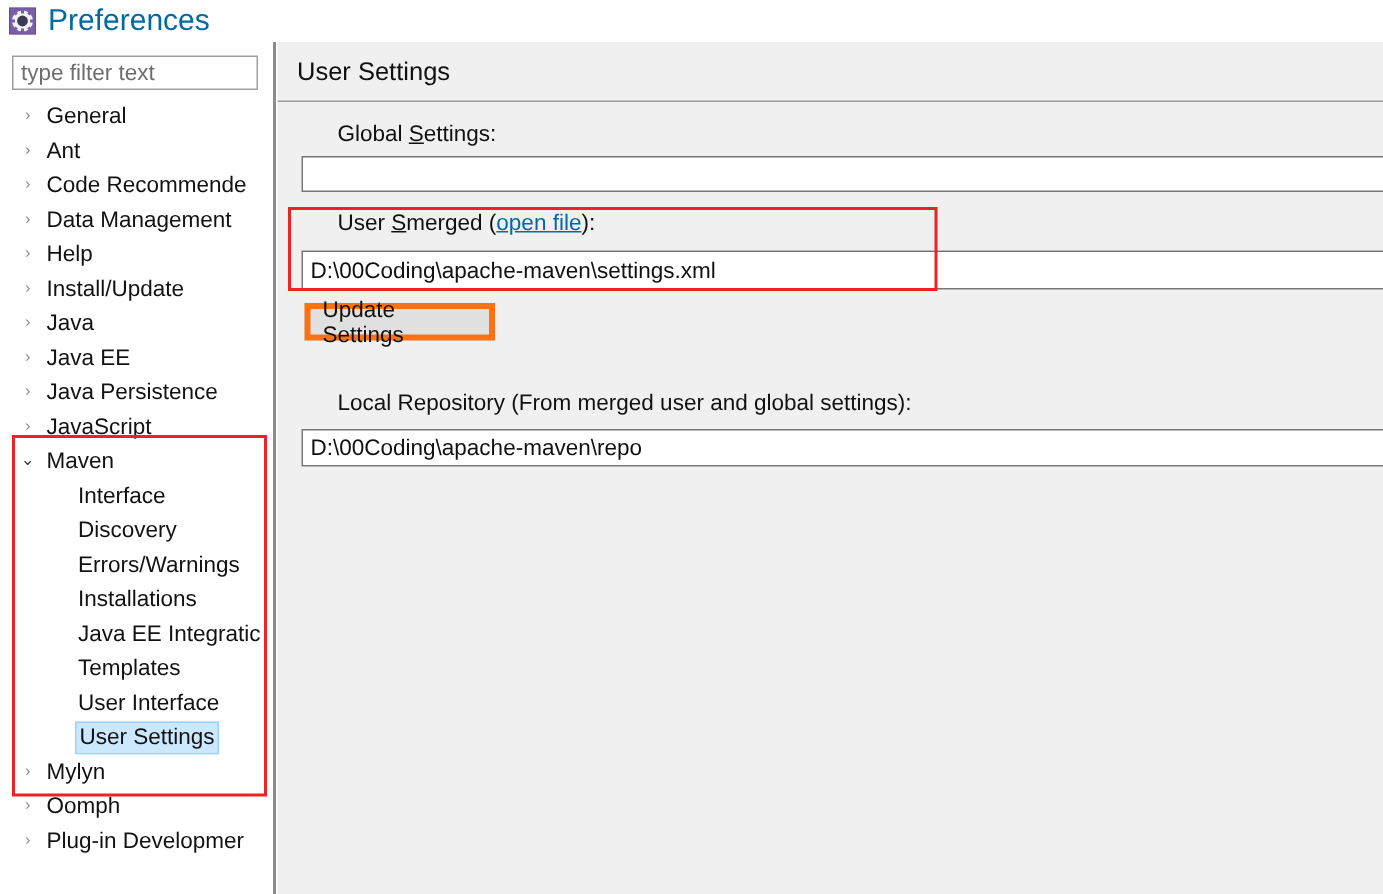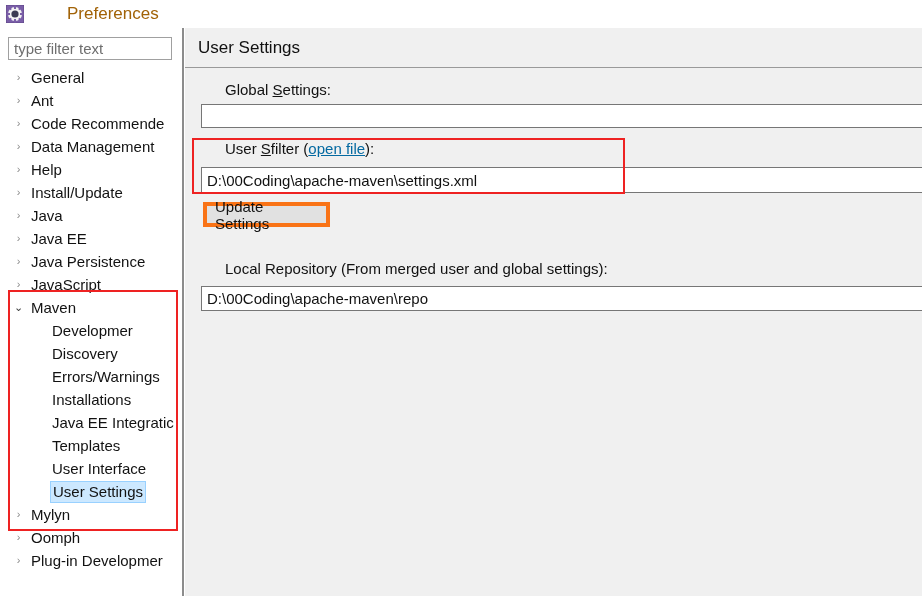--- a/index.html
+++ b/index.html
@@ -37,24 +37,23 @@
     box-sizing: border-box;
   }
   .title-icon {
     width: 18px;
     height: 18px;
     margin-right: 8px;
     flex: none;
     display: block;
   }
   .title-text {
-    font-size: 17px;
-    color: #a16207;
+    font-size: 20px;
+    color: #0369a1;
     line-height: 18px;
-    margin-left: 35px;
   }
 
   
   .left-panel {
     position: absolute;
     left: 0; top: 28px;
     width: 183px;
     height: 568px;
     background: #ffffff;
     box-sizing: border-box;
@@ -307,21 +306,21 @@
         <div class="tree-row">
           <span class="twisty">›</span>
           <span class="tree-label">JavaScript</span>
         </div>
         <div class="tree-row">
           <span class="twisty open">⌄</span>
           <span class="tree-label">Maven</span>
         </div>
         <div class="tree-row child">
           <span class="twisty blank"></span>
-          <span class="tree-label">Developmer</span>
+          <span class="tree-label">Interface</span>
         </div>
         <div class="tree-row child">
           <span class="twisty blank"></span>
           <span class="tree-label">Discovery</span>
         </div>
         <div class="tree-row child">
           <span class="twisty blank"></span>
           <span class="tree-label">Errors/Warnings</span>
         </div>
         <div class="tree-row child">
@@ -366,21 +365,21 @@
     <div class="content-header">
       <span class="h-title">User Settings</span>
     </div>
     <div class="header-rule"></div>
 
     <div class="field-label" id="global-settings-label"><span>Global </span><span class="mn">S</span><span>ettings:</span></div>
     <div class="text-field" id="global-settings-input">
       <span></span>
     </div>
 
-    <div class="field-label" id="user-settings-label"><span>User </span><span class="mn">S</span><span>filter (</span><span class="link">open file</span><span>):</span></div>
+    <div class="field-label" id="user-settings-label"><span>User </span><span class="mn">S</span><span>merged (</span><span class="link">open file</span><span>):</span></div>
     <div class="text-field" id="user-settings-input">
       <span>D:\00Coding\apache-maven\settings.xml</span>
     </div>
 
     <div class="push-button" id="update-settings-button">
       <span>Update Settings</span>
     </div>
 
     <div class="field-label" id="local-repo-label">Local Repository (From merged user and global settings):</div>
     <div class="text-field" id="local-repo-input">

